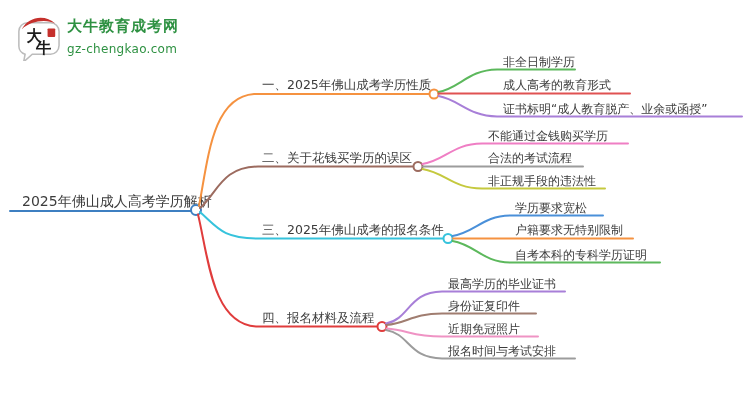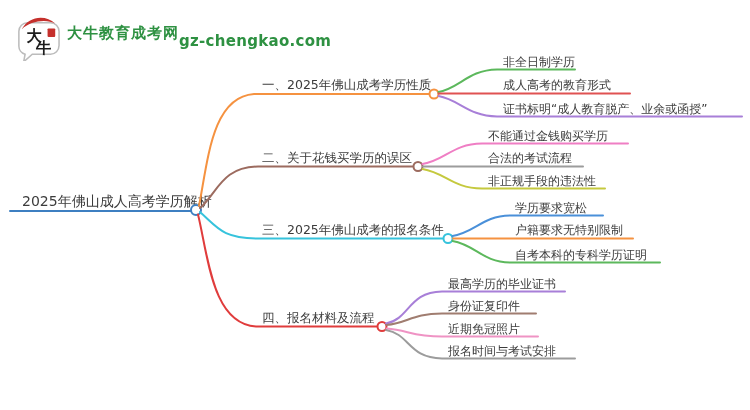--- a/index.html
+++ b/index.html
@@ -8,23 +8,23 @@
     background:#ffffff;
     position:relative;
     overflow:hidden;
     font-family:"DejaVu Sans",sans-serif;
   }
   .logo{
     position:absolute;left:16px;top:13px;
     display:flex;align-items:center;gap:7px;
     cursor:pointer;
   }
-  .logo-text{display:flex;flex-direction:row;line-height:1.1;}
+  .logo-text{display:flex;flex-direction:column;line-height:1.1;}
   .logo-title{font-size:15px;font-weight:bold;letter-spacing:1px;}
-  .logo-subtitle{font-size:15px;font-weight:bold;margin-top:8px;letter-spacing:0.3px;}
+  .logo-subtitle{font-size:12px;font-weight:normal;margin-top:8px;letter-spacing:0.3px;}
   #mindmap{position:absolute;left:0;top:0;}
   .node-label{fill:#3c3c3c;font-family:"DejaVu Sans",sans-serif;}
   .root-label{font-size:14px;}
   .branch-label{font-size:12.5px;}
   .child-label{font-size:12px;}
   .mm-line{fill:none;stroke-linecap:round;}
   .mm-node{fill:#ffffff;}
 </style>
 </head>
 <body>

